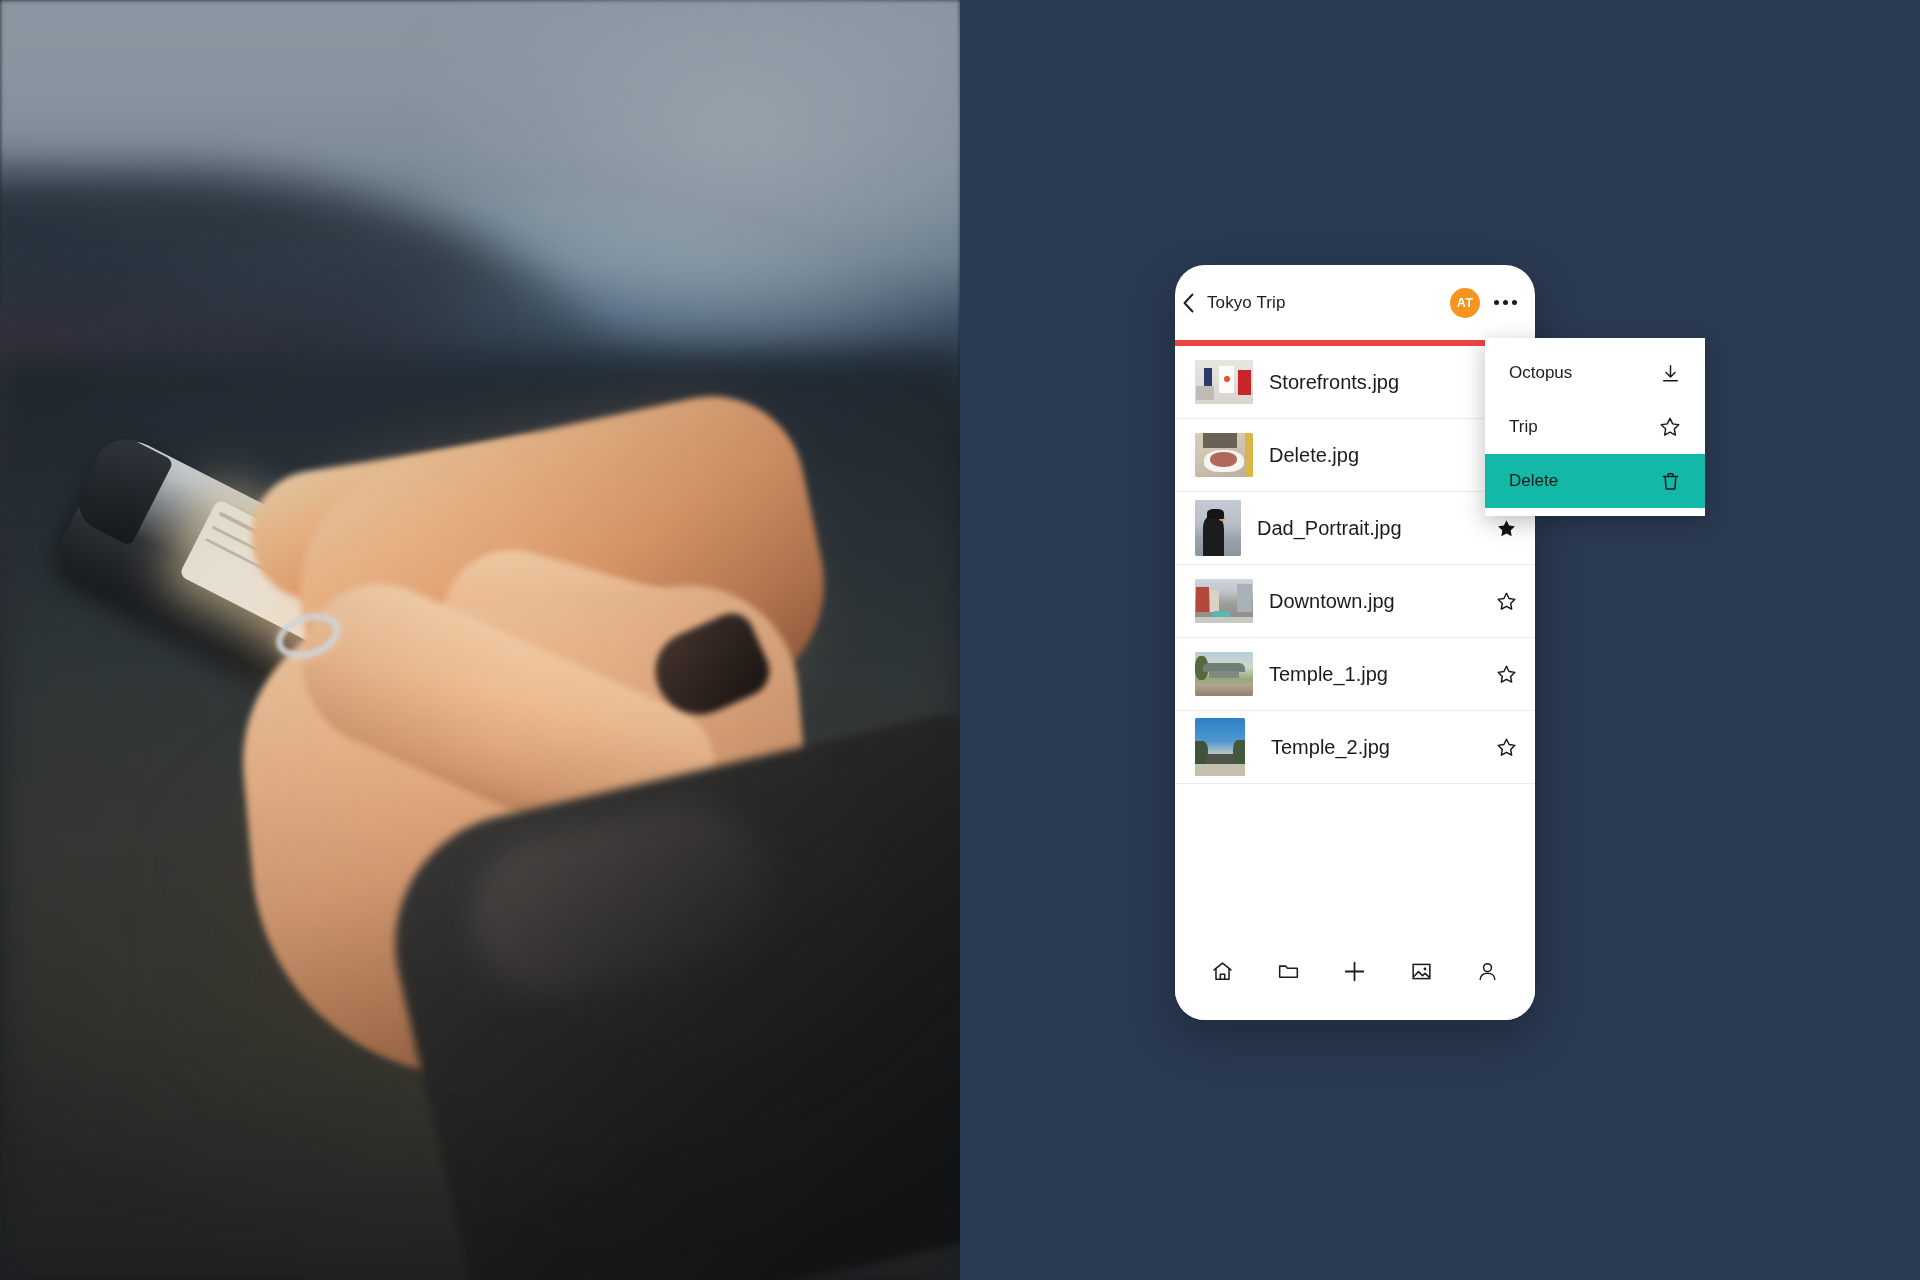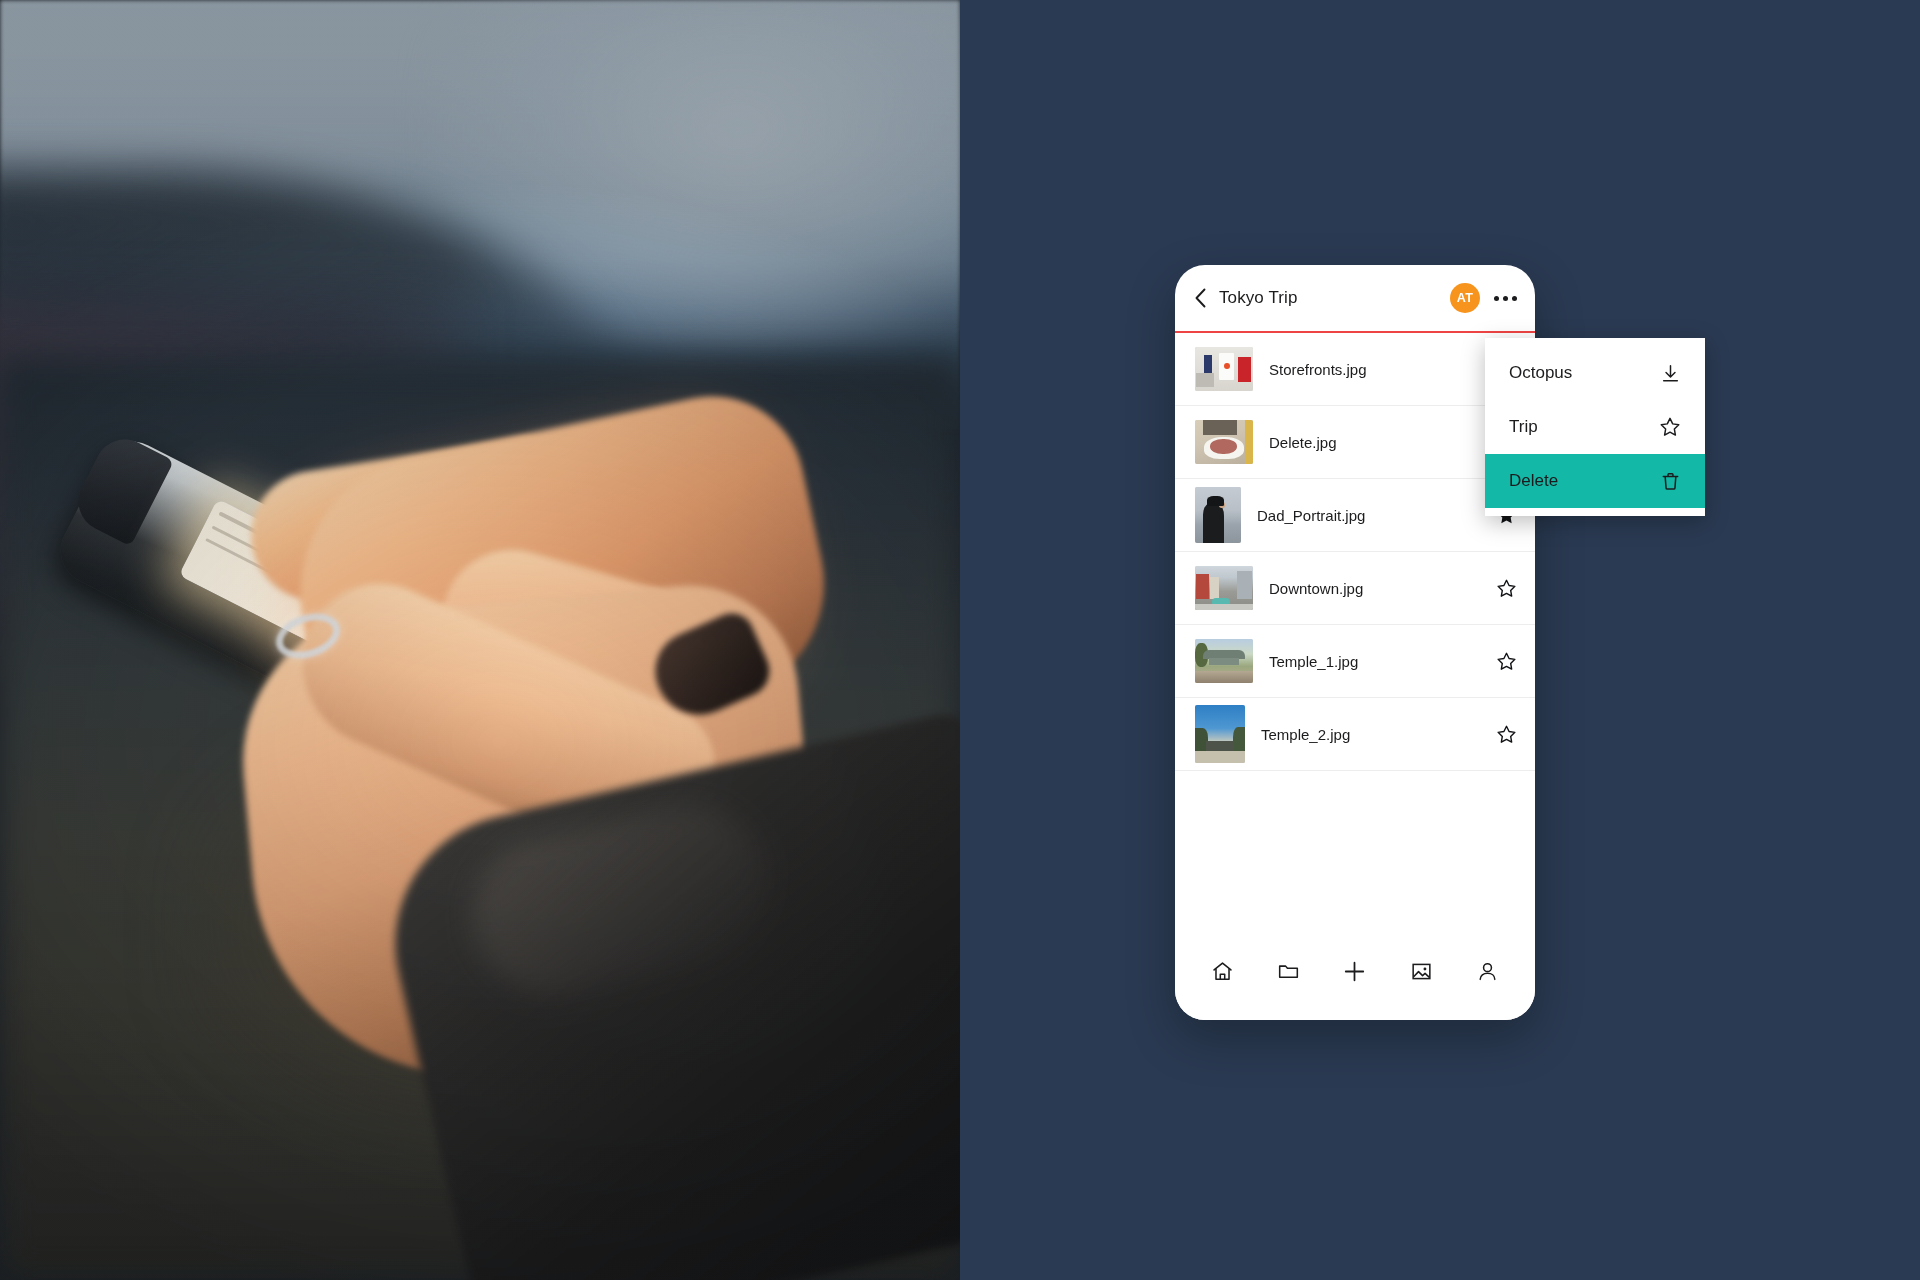--- a/index.html
+++ b/index.html
@@ -182,22 +182,22 @@
   
   #phone-card {
     position:absolute; left:215px; top:265px;
     width:360px; height:755px;
     background:#ffffff;
     border-radius:30px;
     box-shadow:0 18px 48px rgba(0,0,0,0.28);
     overflow:hidden;
   }
   .card-header {
-    height:68px; display:flex; align-items:center; padding:0 18px 0 16px;
-    border-bottom:2px solid #ef4444;
+    height:81px; display:flex; align-items:center; padding:0 18px 0 4px;
+    border-bottom:6px solid #ef4444;
   }
   .back-chevron {
     width:18px; height:18px; flex:0 0 auto; margin-right:10px;
     display:flex; align-items:center; justify-content:center;
   }
   .header-title { font-size:17px; color:#1c1c1e; letter-spacing:0.1px; }
   .header-spacer { flex:1 1 auto; }
   .avatar {
     width:30px; height:30px; border-radius:50%;
     background:#f7941e; color:#ffffff;
@@ -207,32 +207,32 @@
   }
   .kebab { display:flex; gap:4px; align-items:center; flex:0 0 auto; cursor:pointer; }
   .kebab i { width:5px; height:5px; background:#1c1c1e; border-radius:50%; display:block; }
 
   .file-list { padding:0; }
   .file-row {
     display:flex; align-items:center;
     height:73px; padding:0 18px 0 20px;
     border-bottom:1px solid #ededed;
   }
-  .file-row:last-child { border-bottom:1px solid #ededed; }
+  .file-row:last-child { border-bottom:1px solid #ededed;gap:10px; }
   .thumb {
     width:58px; height:44px; flex:0 0 auto;
     border-radius:2px; overflow:hidden;
     display:flex; align-items:center; justify-content:center;
     background:#cfcfcf;
   }
   .thumb.tall { width:46px; height:56px; }
   .thumb.tall2 { width:50px; height:58px; }
   .thumb-inner { width:100%; height:100%; }
   .file-name {
-    flex:1 1 auto; font-size:15px; color:#1c1c1e;
+    flex:1 1 auto; font-size:20px; color:#1c1c1e;
     margin-left:16px; white-space:nowrap; overflow:hidden;
   }
   .star-cell { width:22px; height:22px; flex:0 0 auto; display:flex; align-items:center; justify-content:center; }
 
   .bottom-nav {
     position:absolute; left:0; bottom:0; width:100%;
     height:86px; display:flex; align-items:center; justify-content:space-around;
     padding:0 14px 12px;
     background:#ffffff;
   }

